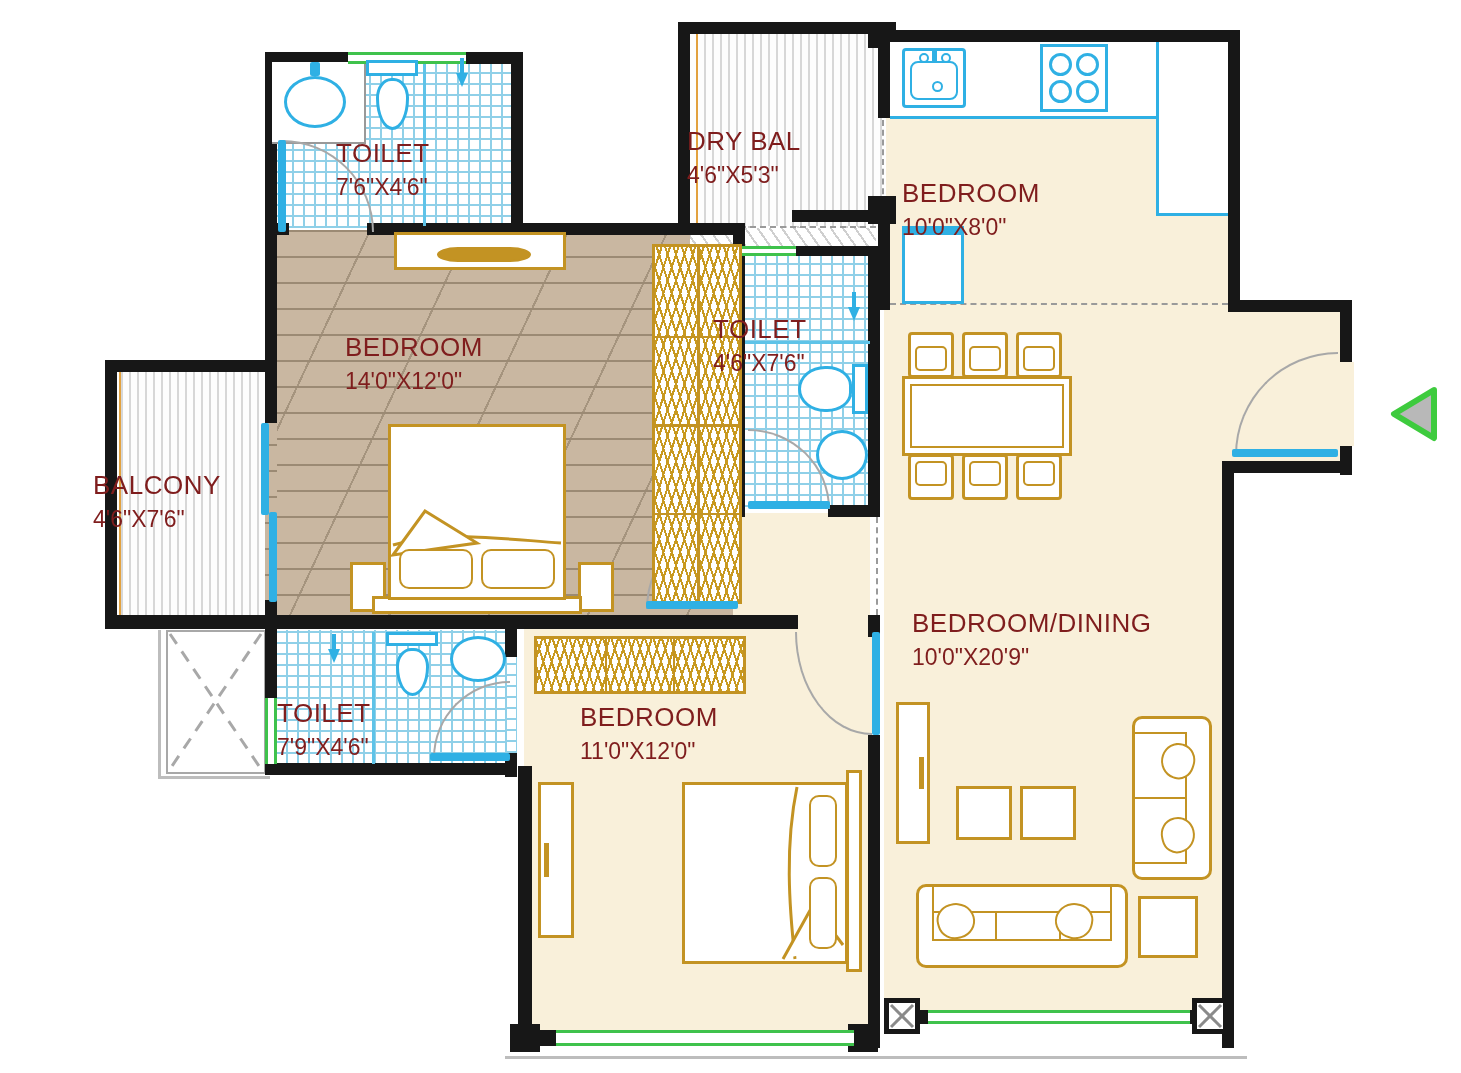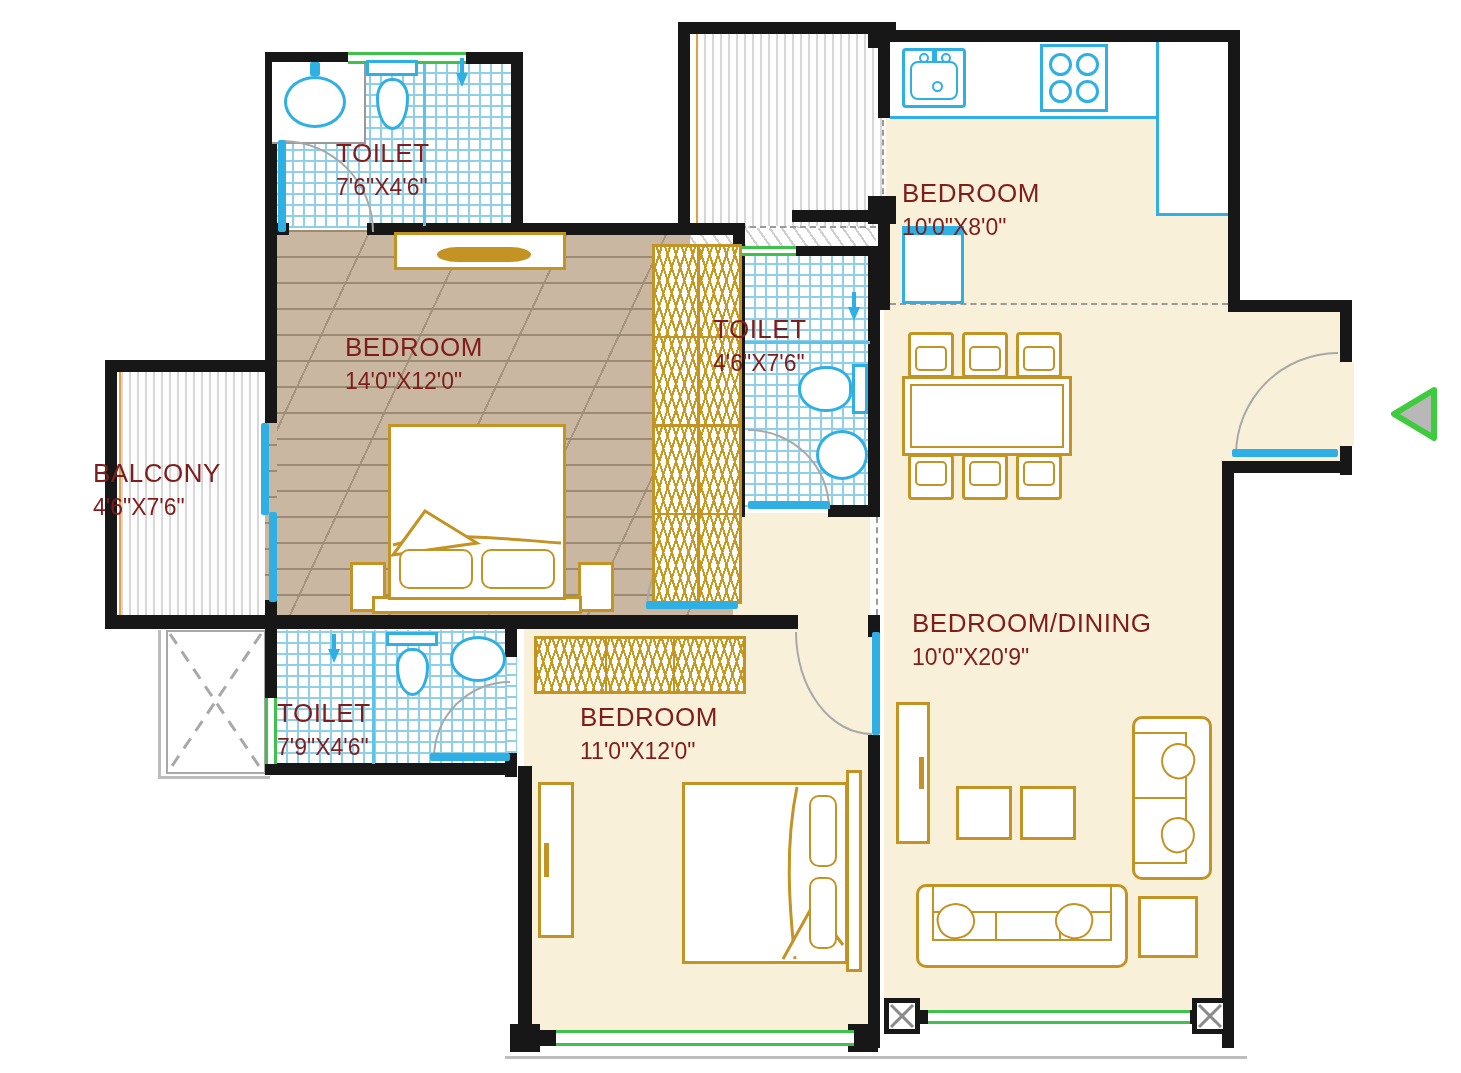--- a/index.html
+++ b/index.html
@@ -294,33 +294,37 @@
     <svg width="26" height="26">
         <line x1="2" y1="2" x2="24" y2="24" stroke="#8a8a8a" stroke-width="3"></line>
         <line x1="24" y1="2" x2="2" y2="24" stroke="#8a8a8a" stroke-width="3"></line>
       </svg>
   </div>
 
   <div class="label" style="left:336px;top:138px;width:220px">
     <div class="rname">TOILET</div>
     <div class="rdims">7'6"X4'6"</div>
   </div>
+  <div class="label" style="left:687px;top:126px;width:220px">
+    <div class="rname">DRY BAL</div>
+    <div class="rdims">4'6"X5'3"</div>
+  </div>
   <div class="label" style="left:902px;top:178px;width:220px">
     <div class="rname">BEDROOM</div>
     <div class="rdims">10'0"X8'0"</div>
   </div>
   <div class="label" style="left:345px;top:332px;width:240px">
     <div class="rname">BEDROOM</div>
     <div class="rdims">14'0"X12'0"</div>
   </div>
   <div class="label" style="left:713px;top:314px;width:165px">
     <div class="rname">TOILET</div>
     <div class="rdims">4'6"X7'6"</div>
   </div>
-  <div class="label" style="left:93px;top:458px;width:180px">
+  <div class="label" style="left:93px;top:470px;width:180px">
     <div class="rname">BALCONY</div>
     <div class="rdims">4'6"X7'6"</div>
   </div>
   <div class="label" style="left:277px;top:698px;width:220px">
     <div class="rname">TOILET</div>
     <div class="rdims">7'9"X4'6"</div>
   </div>
   <div class="label" style="left:580px;top:702px;width:240px">
     <div class="rname">BEDROOM</div>
     <div class="rdims">11'0"X12'0"</div>

